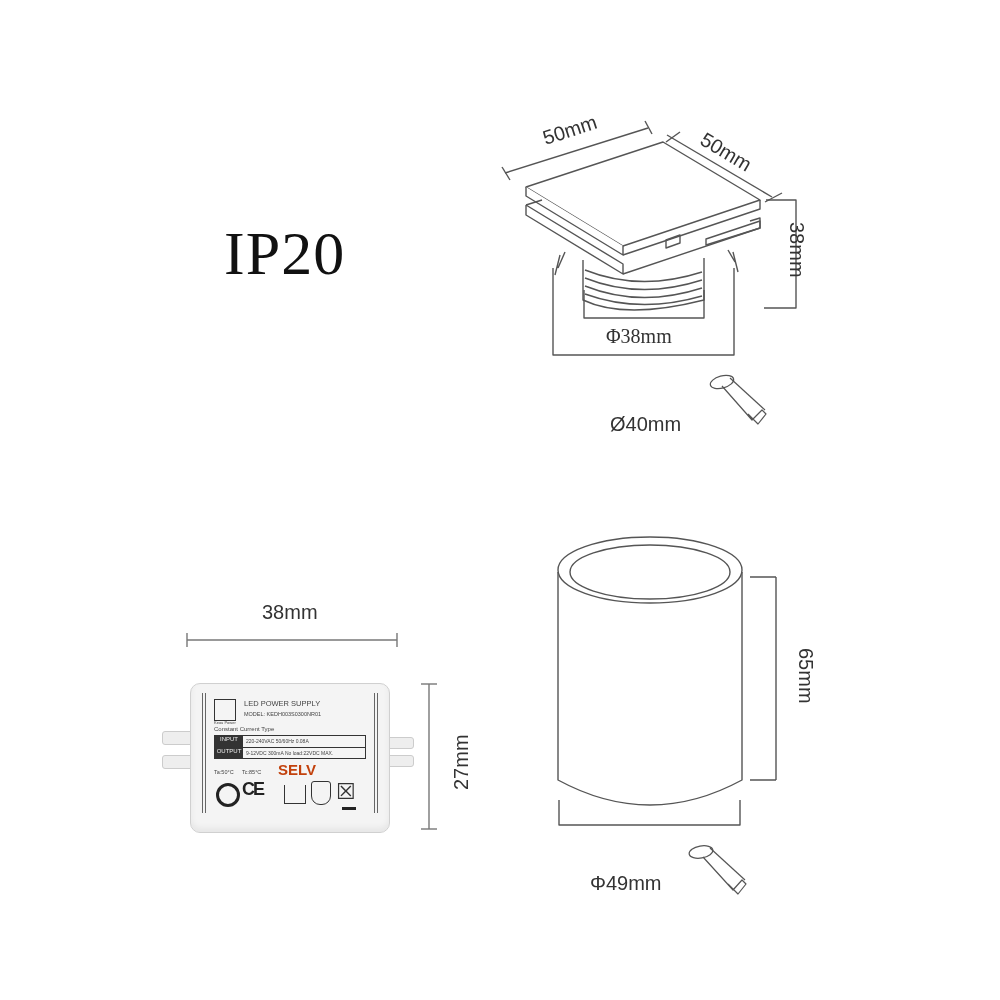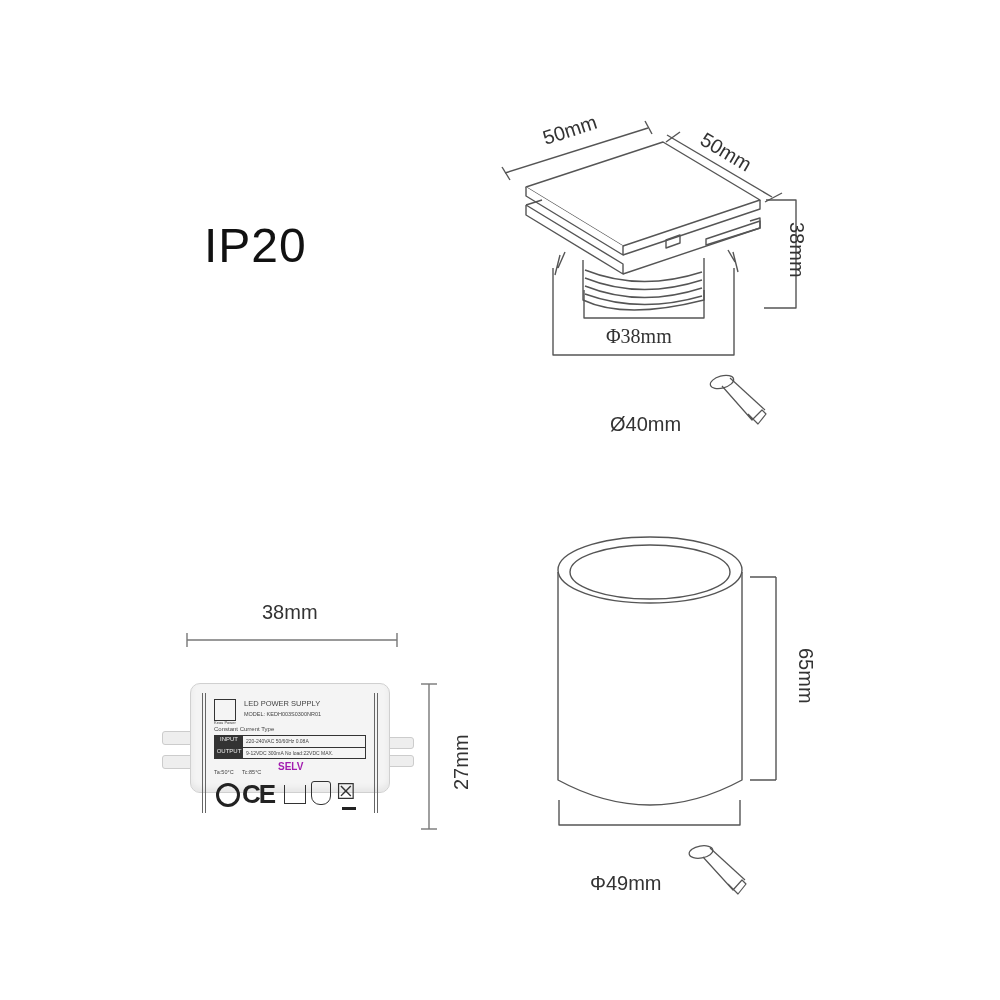--- a/index.html
+++ b/index.html
@@ -1,21 +1,21 @@
 <!DOCTYPE html>
 <html><head>
 <meta charset="utf-8">
 <style>
   html,body{margin:0;padding:0;background:#ffffff;}
   body{width:1000px;height:1000px;position:relative;overflow:hidden;font-family:"Liberation Sans",sans-serif;color:#3a3a3a;}
   .abs{position:absolute;}
-  .ip-title{left:204px;top:218px;font-size:48px;font-weight:300;color:#111;letter-spacing:1px;font-family:Liberation Sans, sans-serif;}
+  .ip-title{left:224px;top:218px;font-size:62px;font-weight:300;color:#111;letter-spacing:1px;font-family:Liberation Serif, serif;}
   .dim{font-size:20px;color:#333;white-space:nowrap;font-family:"Liberation Sans",sans-serif;}
   svg{position:absolute;left:0;top:0;}
-  .psu{left:190px;top:683px;width:200px;height:110px;}
+  .psu{left:190px;top:683px;width:200px;height:150px;}
   .psu-label{position:absolute;font-family:"Liberation Sans",sans-serif;color:#444;white-space:nowrap;}
 </style>
 </head>
 <body>
 
 <div class="abs ip-title">IP20</div>
 
 <svg width="1000" height="1000" viewBox="0 0 1000 1000">
   <g fill="none" stroke="#555" stroke-width="1.4" stroke-linejoin="round">
 
@@ -120,23 +120,23 @@
       <div class="psu-label" style="position:static;background:#333;color:#eee;font-size:6px;width:28px;text-align:center;">INPUT</div>
       <div class="psu-label" style="position:static;font-size:5px;padding-left:3px;line-height:11px;">220-240VAC 50/60Hz 0.08A</div>
     </div>
     <div style="display:flex;height:11px;">
       <div class="psu-label" style="position:static;background:#333;color:#eee;font-size:6px;width:28px;text-align:center;">OUTPUT</div>
       <div class="psu-label" style="position:static;font-size:5px;padding-left:3px;line-height:11px;">9-12VDC 300mA No load:22VDC MAX.</div>
     </div>
   </div>
   <div class="psu-label" style="left:24px;top:86px;font-size:5.5px;">Ta:50°C</div>
   <div class="psu-label" style="left:52px;top:86px;font-size:5.5px;">Tc:85°C</div>
-  <div class="psu-label" style="left:88px;top:78px;font-size:10px;font-weight:bold;color:#a21caf;">SELV</div>
+  <div class="psu-label" style="left:88px;top:78px;font-size:15px;font-weight:bold;color:#c2410c;">SELV</div>
   <div style="position:absolute;left:26px;top:100px;width:24px;height:24px;border:3px solid #222;border-radius:50%;box-sizing:border-box;"></div>
-  <div style="position:absolute;left:52px;top:96px;font-size:26px;font-weight:bold;color:#222;letter-spacing:-2px;">CE</div>
+  <div style="position:absolute;left:52px;top:96px;font-size:18px;font-weight:bold;color:#222;letter-spacing:-2px;">CE</div>
   <div style="position:absolute;left:94px;top:102px;width:20px;height:18px;border:1.5px solid #333;border-top:none;"></div>
   <div style="position:absolute;left:121px;top:98px;width:18px;height:22px;border:1.5px solid #333;border-radius:3px 3px 9px 9px;"></div>
   <div style="position:absolute;left:146px;top:96px;font-size:22px;color:#333;">☒</div>
   <div style="position:absolute;left:152px;top:124px;width:14px;height:3px;background:#222;"></div>
 </div>
 
 <div class="abs dim" style="left:817px;top:648px;transform:rotate(90deg);transform-origin:left top;">65mm</div>
 <div class="abs dim" style="left:590px;top:840px;margin-top:32px;">Φ49mm</div>
 
 </body></html>

